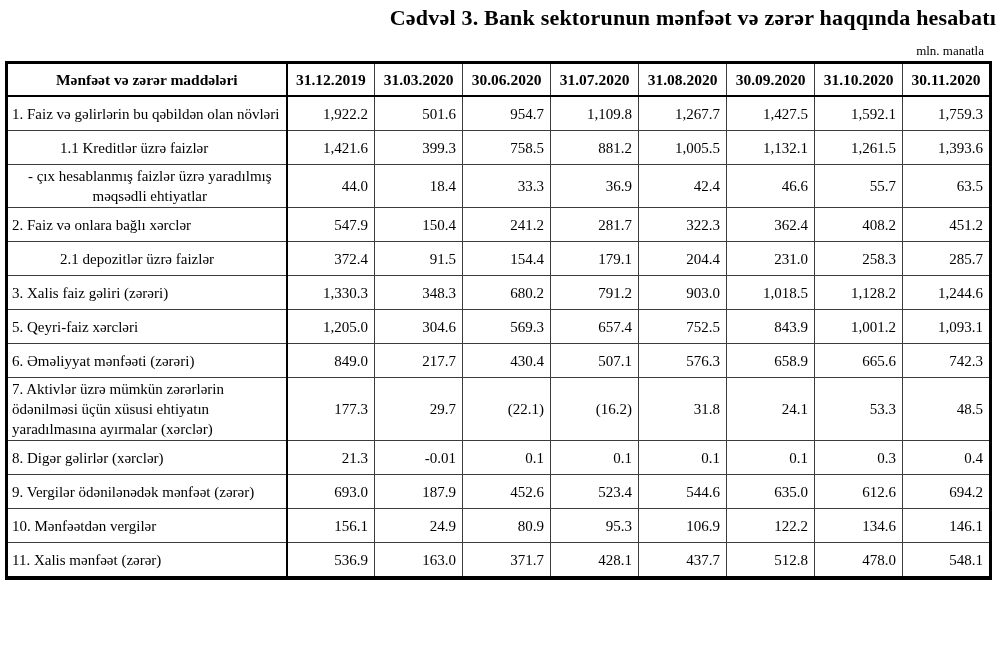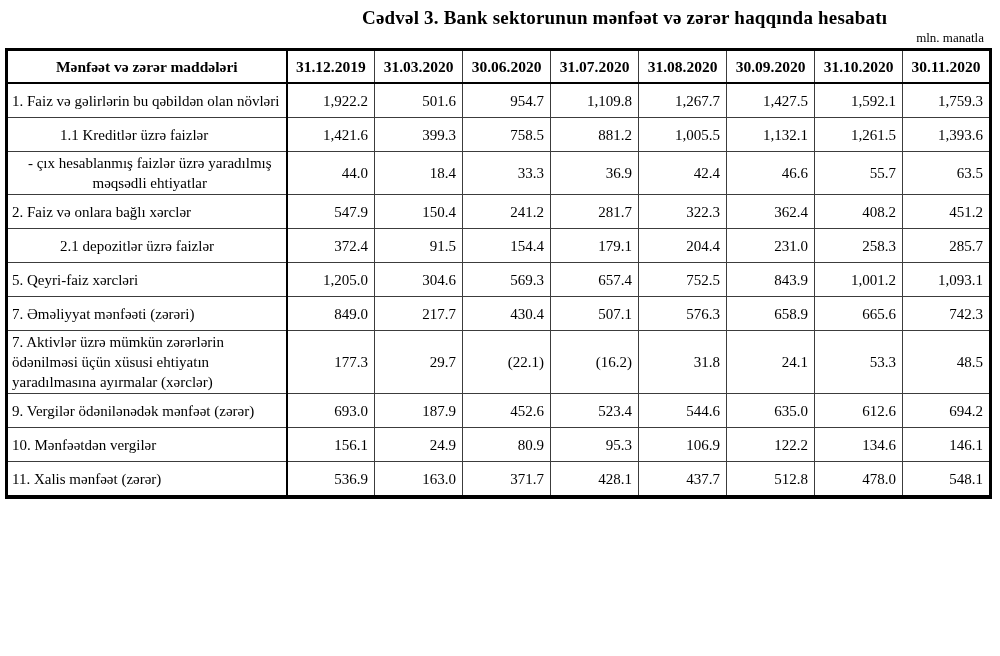--- a/index.html
+++ b/index.html
@@ -7,32 +7,32 @@
     padding: 0;
     background: #ffffff;
     width: 1000px;
     height: 656px;
     overflow: hidden;
     font-family: "Liberation Serif", serif;
     color: #000;
   }
   .title {
     margin: 7px 4px 0 362px;
-    text-align: left;
+    text-align: right;
     font-weight: bold;
-    font-size: 19px;
+    font-size: 22px;
     line-height: 21px;
     letter-spacing: 0.2px;
   }
   .unit-note {
     text-align: right;
     padding-right: 16px;
     font-size: 13px;
     line-height: 16px;
-    margin-top: 2px;
+    margin-top: 15px;
     padding-left: 24px;
   }
   table.pnl {
     border-collapse: collapse;
     table-layout: fixed;
     width: 818px;
     margin: 2px 6px 0 5px;
     border: 3px solid #000;
     border-bottom-width: 4px;
   }
@@ -156,32 +156,43 @@
         <td class="num">372.4</td>
         <td class="num">91.5</td>
         <td class="num">154.4</td>
         <td class="num">179.1</td>
         <td class="num">204.4</td>
         <td class="num">231.0</td>
         <td class="num">258.3</td>
         <td class="num">285.7</td>
       </tr>
       <tr>
+        <td class="label-cell level-0">3. Xalis faiz gəliri (zərəri)</td>
+        <td class="num">1,330.3</td>
+        <td class="num">348.3</td>
+        <td class="num">680.2</td>
+        <td class="num">791.2</td>
+        <td class="num">903.0</td>
+        <td class="num">1,018.5</td>
+        <td class="num">1,128.2</td>
+        <td class="num">1,244.6</td>
+      </tr>
+      <tr>
         <td class="label-cell level-0">5. Qeyri-faiz xərcləri</td>
         <td class="num">1,205.0</td>
         <td class="num">304.6</td>
         <td class="num">569.3</td>
         <td class="num">657.4</td>
         <td class="num">752.5</td>
         <td class="num">843.9</td>
         <td class="num">1,001.2</td>
         <td class="num">1,093.1</td>
       </tr>
       <tr>
-        <td class="label-cell level-0">7. Əməliyyat mənfəəti (zərəri)</td>
+        <td class="label-cell level-0">6. Əməliyyat mənfəəti (zərəri)</td>
         <td class="num">849.0</td>
         <td class="num">217.7</td>
         <td class="num">430.4</td>
         <td class="num">507.1</td>
         <td class="num">576.3</td>
         <td class="num">658.9</td>
         <td class="num">665.6</td>
         <td class="num">742.3</td>
       </tr>
       <tr>
@@ -189,20 +200,31 @@
         <td class="num">177.3</td>
         <td class="num">29.7</td>
         <td class="num">(22.1)</td>
         <td class="num">(16.2)</td>
         <td class="num">31.8</td>
         <td class="num">24.1</td>
         <td class="num">53.3</td>
         <td class="num">48.5</td>
       </tr>
       <tr>
+        <td class="label-cell level-0">8. Digər gəlirlər (xərclər)</td>
+        <td class="num">21.3</td>
+        <td class="num">-0.01</td>
+        <td class="num">0.1</td>
+        <td class="num">0.1</td>
+        <td class="num">0.1</td>
+        <td class="num">0.1</td>
+        <td class="num">0.3</td>
+        <td class="num">0.4</td>
+      </tr>
+      <tr>
         <td class="label-cell level-0">9. Vergilər ödənilənədək mənfəət (zərər)</td>
         <td class="num">693.0</td>
         <td class="num">187.9</td>
         <td class="num">452.6</td>
         <td class="num">523.4</td>
         <td class="num">544.6</td>
         <td class="num">635.0</td>
         <td class="num">612.6</td>
         <td class="num">694.2</td>
       </tr>

